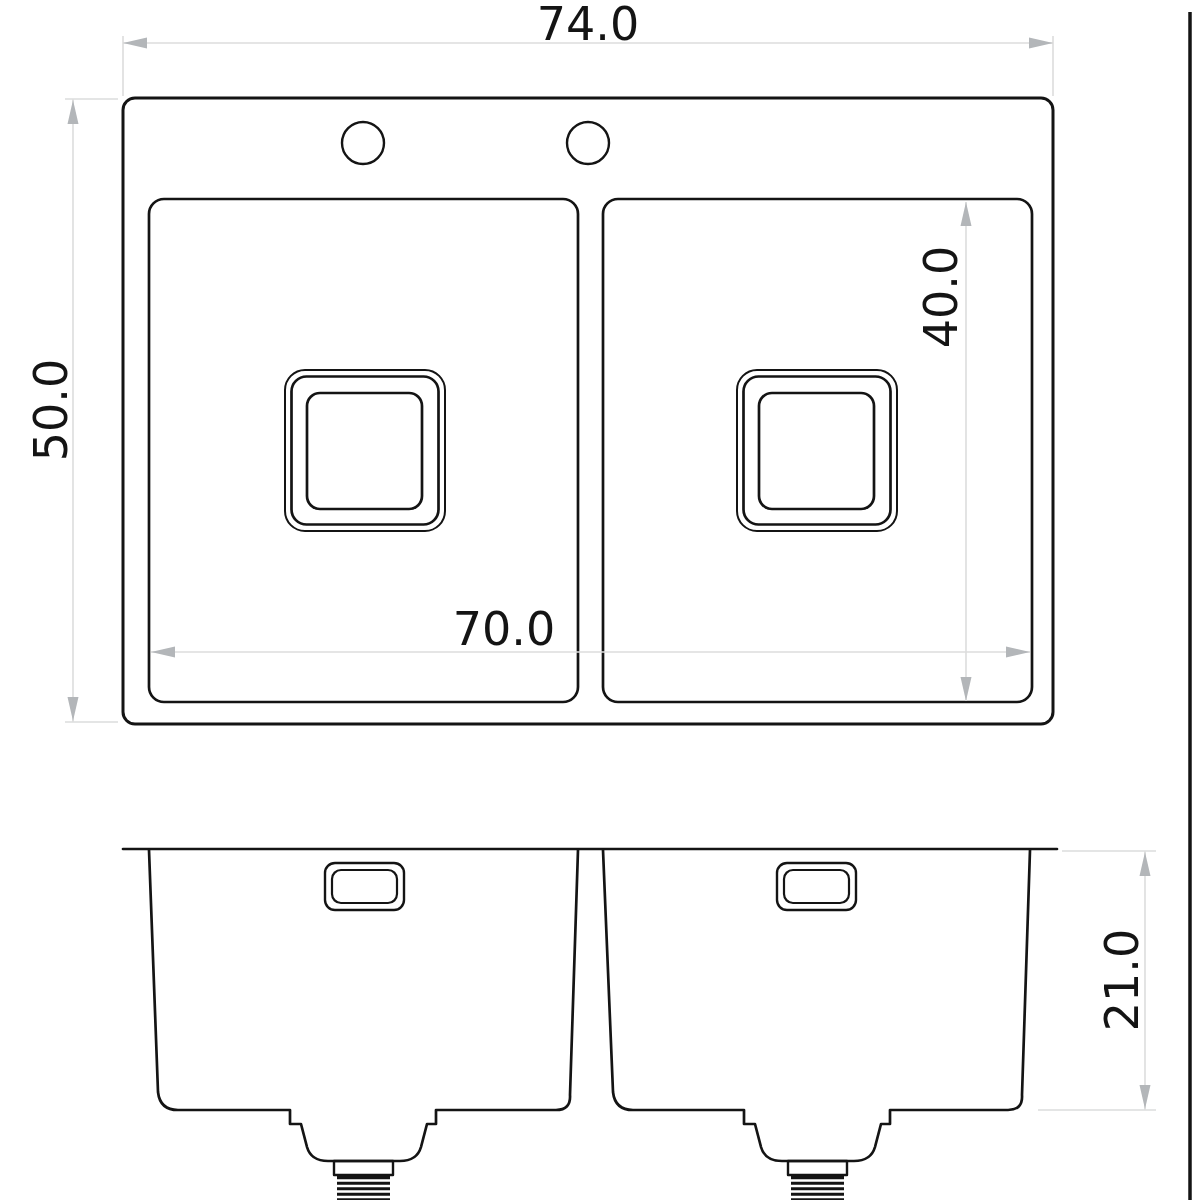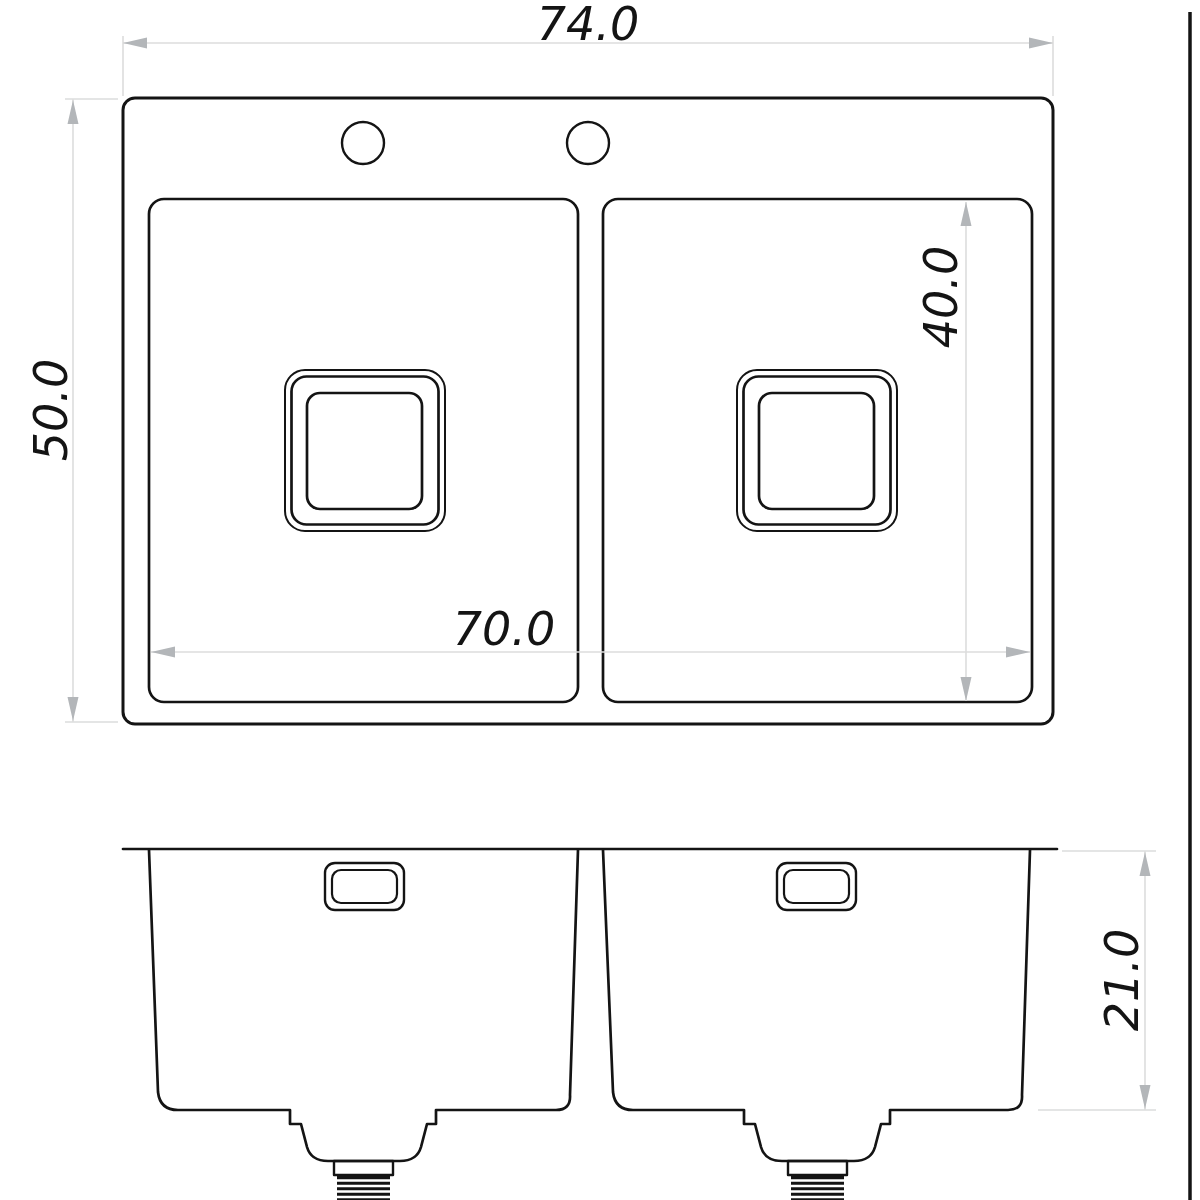--- a/index.html
+++ b/index.html
@@ -3,21 +3,21 @@
 <meta charset="utf-8">
 <style>
   :root{
     --line:#141414;
     --dim:#dcdddd;
     --arrow:#b3b6b9;
     --text:#141414;
     --bg:#ffffff;
   }
   html,body{margin:0;padding:0;background:var(--bg);}
-  .stage{width:1200px;height:1200px;position:relative;background:var(--bg);overflow:hidden;font-style:italic;}
+  .stage{width:1200px;height:1200px;position:relative;background:var(--bg);overflow:hidden;}
   svg{display:block;}
   .obj{fill:none;stroke:var(--line);stroke-linecap:round;stroke-linejoin:round;}
   .w30{stroke-width:3;}
   .w27{stroke-width:2.7;}
   .w24{stroke-width:2.4;}
   .w22{stroke-width:2.2;}
   .w20{stroke-width:2;}
   .dimline{fill:none;stroke:var(--dim);stroke-width:1.6;}
   .arrow{fill:var(--arrow);stroke:none;}
   .dim-label{

